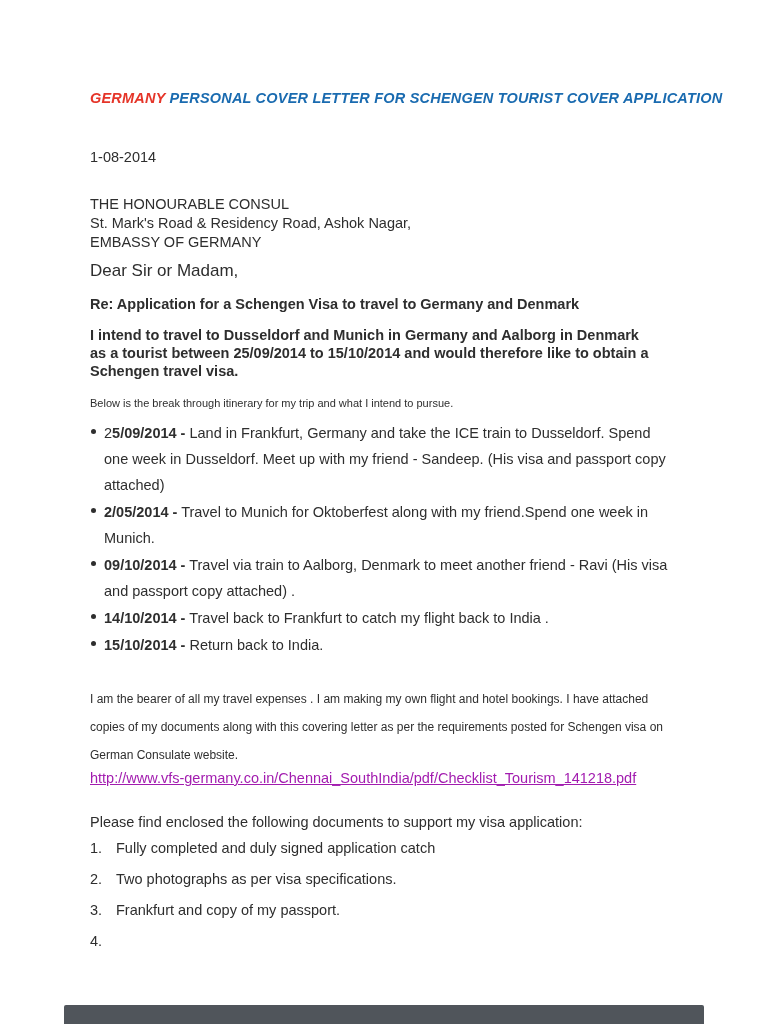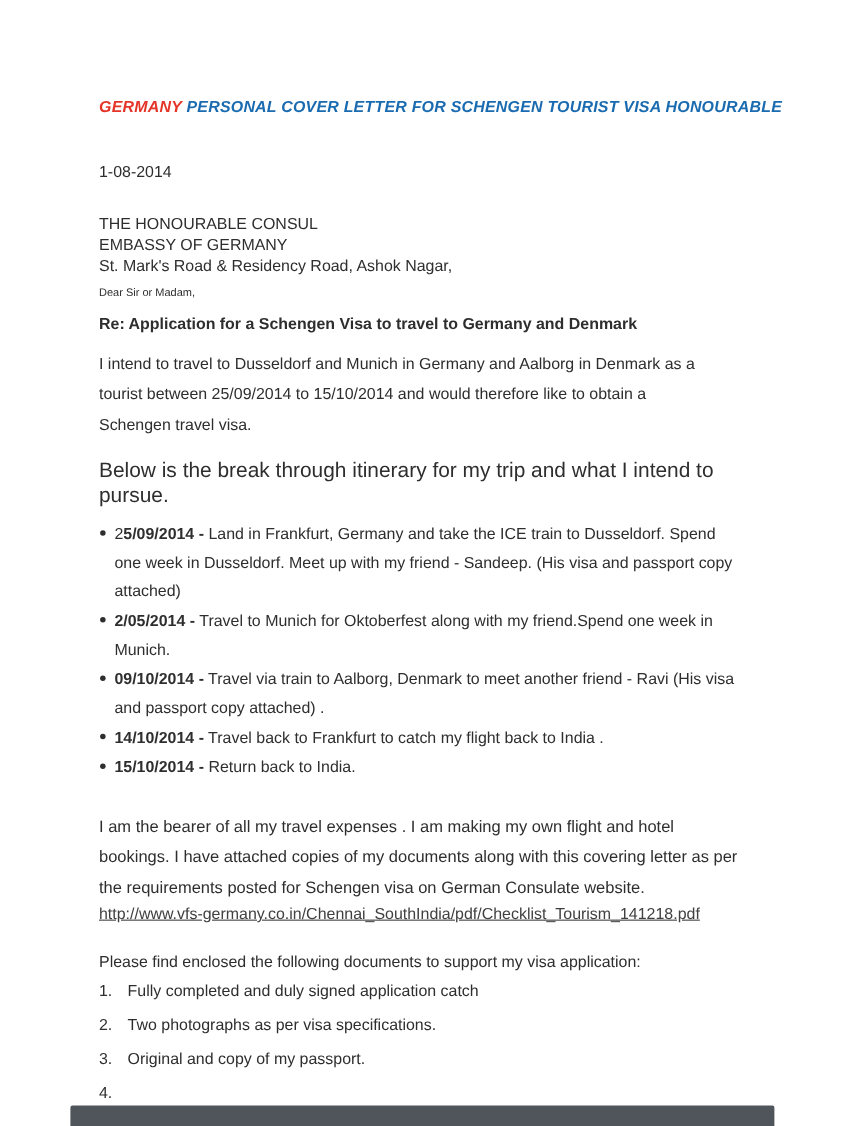--- a/index.html
+++ b/index.html
@@ -36,37 +36,37 @@
     margin-top: 43px;
     font-size: 14.5px;
   }
   .address {
     margin-top: 30px;
     font-size: 14.5px;
     line-height: 19px;
   }
   .salutation {
     margin-top: 9px;
-    font-size: 10px;
+    font-size: 17px;
   }
   .subject {
     margin-top: 15px;
     font-size: 14.5px;
     font-weight: bold;
   }
   .intro-bold {
     margin-top: 14px;
     font-size: 14.5px;
-    font-weight: normal;
-    line-height: 28px;
+    font-weight: bold;
+    line-height: 18px;
     max-width: 560px;
   }
   .itinerary-intro {
     margin-top: 17px;
-    font-size: 19px;
+    font-size: 11px;
   }
   .itinerary {
     margin-top: 11px;
     font-size: 14.5px;
     line-height: 26px;
   }
   .itinerary .item {
     position: relative;
     padding-left: 14px;
     margin-bottom: 1px;
@@ -77,28 +77,28 @@
     top: 9px;
     width: 5px;
     height: 5px;
     border-radius: 50%;
     background: #2e2e2e;
   }
   .itinerary .d { font-weight: bold; }
 
   .expenses {
     margin-top: 27px;
-    font-size: 15px;
+    font-size: 12px;
     line-height: 28px;
   }
   .checklist-link {
     display: inline-block;
     margin-top: 0px;
     font-size: 14.5px;
-    color: #404040;
+    color: #a21caf;
     text-decoration: underline;
   }
   .enclosed-intro {
     margin-top: 27px;
     font-size: 14.5px;
   }
   .documents {
     margin-top: 8px;
     font-size: 14.5px;
     line-height: 21px;
@@ -122,29 +122,29 @@
     background: #50555b;
     border-radius: 2px 2px 0 0;
   }
 </style>
 </head>
 <body>
 
 <div class="page">
 
   <div class="title">
-    <span class="sample">GERMANY</span><span class="rest"> PERSONAL COVER LETTER FOR SCHENGEN TOURIST VISA HONOURABLE</span>
+    <span class="sample">GERMANY</span><span class="rest"> PERSONAL COVER LETTER FOR SCHENGEN TOURIST COVER APPLICATION</span>
   </div>
 
   <div class="letter-date">1-08-2014</div>
 
   <div class="address">
     <div>THE HONOURABLE CONSUL</div>
+    <div>St. Mark's Road &amp; Residency Road, Ashok Nagar,</div>
     <div>EMBASSY OF GERMANY</div>
-    <div>St. Mark's Road &amp; Residency Road, Ashok Nagar,</div>
   </div>
 
   <div class="salutation">Dear Sir or Madam,</div>
 
   <div class="subject">Re: Application for a Schengen Visa to travel to Germany and Denmark</div>
 
   <div class="intro-bold">I intend to travel to Dusseldorf and Munich in Germany and Aalborg in Denmark as a tourist between 25/09/2014 to 15/10/2014  and would therefore like to obtain a Schengen travel visa.</div>
 
   <div class="itinerary-intro">Below is the break through itinerary for my trip and what I intend to pursue.</div>
 
@@ -173,21 +173,21 @@
   <div class="enclosed-intro">Please find enclosed the following documents to support my visa application:</div>
 
   <div class="documents">
     <div class="doc-item">
       <span class="num">1.</span><span>Fully completed and duly signed application catch</span>
     </div>
     <div class="doc-item">
       <span class="num">2.</span><span>Two photographs as per visa specifications.</span>
     </div>
     <div class="doc-item">
-      <span class="num">3.</span><span>Original and copy of my passport.</span>
+      <span class="num">3.</span><span>Frankfurt and copy of my passport.</span>
     </div>
     <div class="doc-item">
       <span class="num">4.</span>
     </div>
   </div>
 
   <div class="page-gap"></div>
 
 </div>
 

